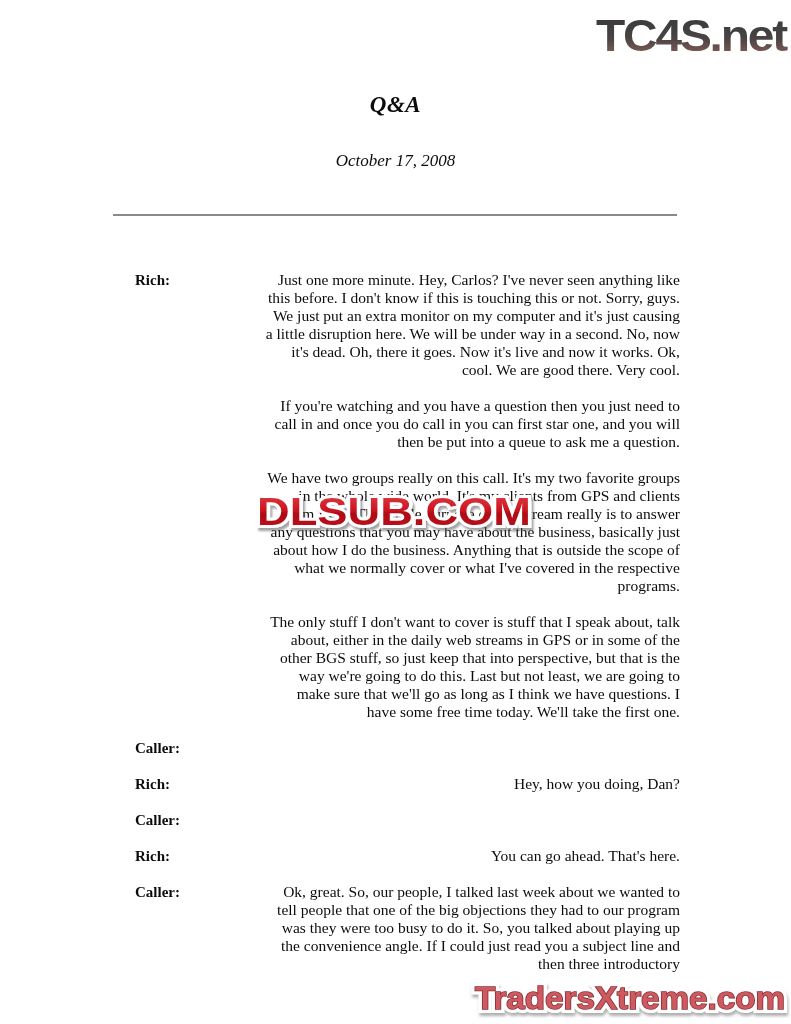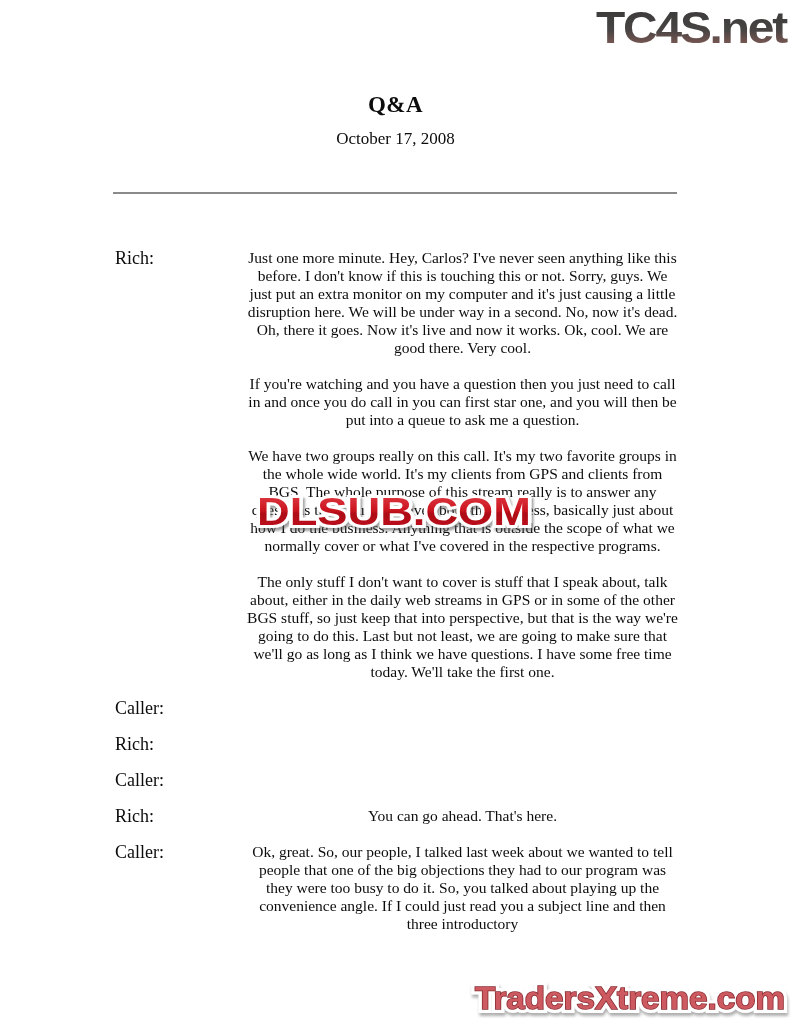--- a/index.html
+++ b/index.html
@@ -6,47 +6,47 @@
   html, body { background: #ffffff; }
   body {
     width: 791px; height: 1024px;
     position: relative;
     font-family: "Liberation Serif", serif;
     color: #0c0c0c;
     overflow: hidden;
   }
   
   .logo-top {
-    position: absolute; top: 2px; right: 1px;
+    position: absolute; top: 10px; right: 1px;
     width: 196px; height: 50px;
   }
   
-  .doc-header { padding-top: 92px; text-align: center; }
+  .doc-header { padding-top: 92px; text-align: center; font-style: italic; }
   .doc-title {
     font-size: 23px; font-weight: bold; letter-spacing: 0.5px;
   }
   .doc-date {
-    margin-top: 11px; font-size: 17px;
+    margin-top: 33px; font-size: 17px;
   }
   .divider {
     margin: 43px 0 0 113px;
     width: 564px; height: 0;
     border-top: 2px solid #8a8a8a;
   }
   
   .transcript { margin: 55px 0 0 115px; width: 565px; }
   .t-row { display: flex; margin-bottom: 18px; }
   .t-speaker {
     flex: 0 0 94px;
-    font-weight: normal; font-size: 18px; line-height: 18px;
+    font-weight: bold; font-size: 15px; line-height: 18px; margin-left: 20px;
   }
   .t-text {
     flex: 1 1 auto; width: 471px;
     font-size: 15.5px; line-height: 18px;
-    text-align: center;
+    text-align: right;
     margin-left: 36px;
   }
   
   .watermark {
     position: absolute; left: 253px; top: 487px;
     width: 284px; height: 48px;
     pointer-events: none;
   }
   
   .logo-bottom {
@@ -97,20 +97,21 @@
     <div class="t-speaker"></div>
     <div class="t-text">The only stuff I don't want to cover is stuff that I speak about, talk about, either in the daily web streams in GPS or in some of the other BGS stuff, so just keep that into perspective, but that is the way we're going to do this. Last but not least, we are going to make sure that we'll go as long as I think we have questions. I have some free time today. We'll take the first one.</div>
   </div>
 
   <div class="t-row">
     <div class="t-speaker">Caller:</div>
   </div>
 
   <div class="t-row">
     <div class="t-speaker">Rich:</div>
+    <div class="t-text">Hey, how you doing, Dan?</div>
   </div>
 
   <div class="t-row">
     <div class="t-speaker">Caller:</div>
   </div>
 
   <div class="t-row">
     <div class="t-speaker">Rich:</div>
     <div class="t-text">You can go ahead. That's here.</div>
   </div>

